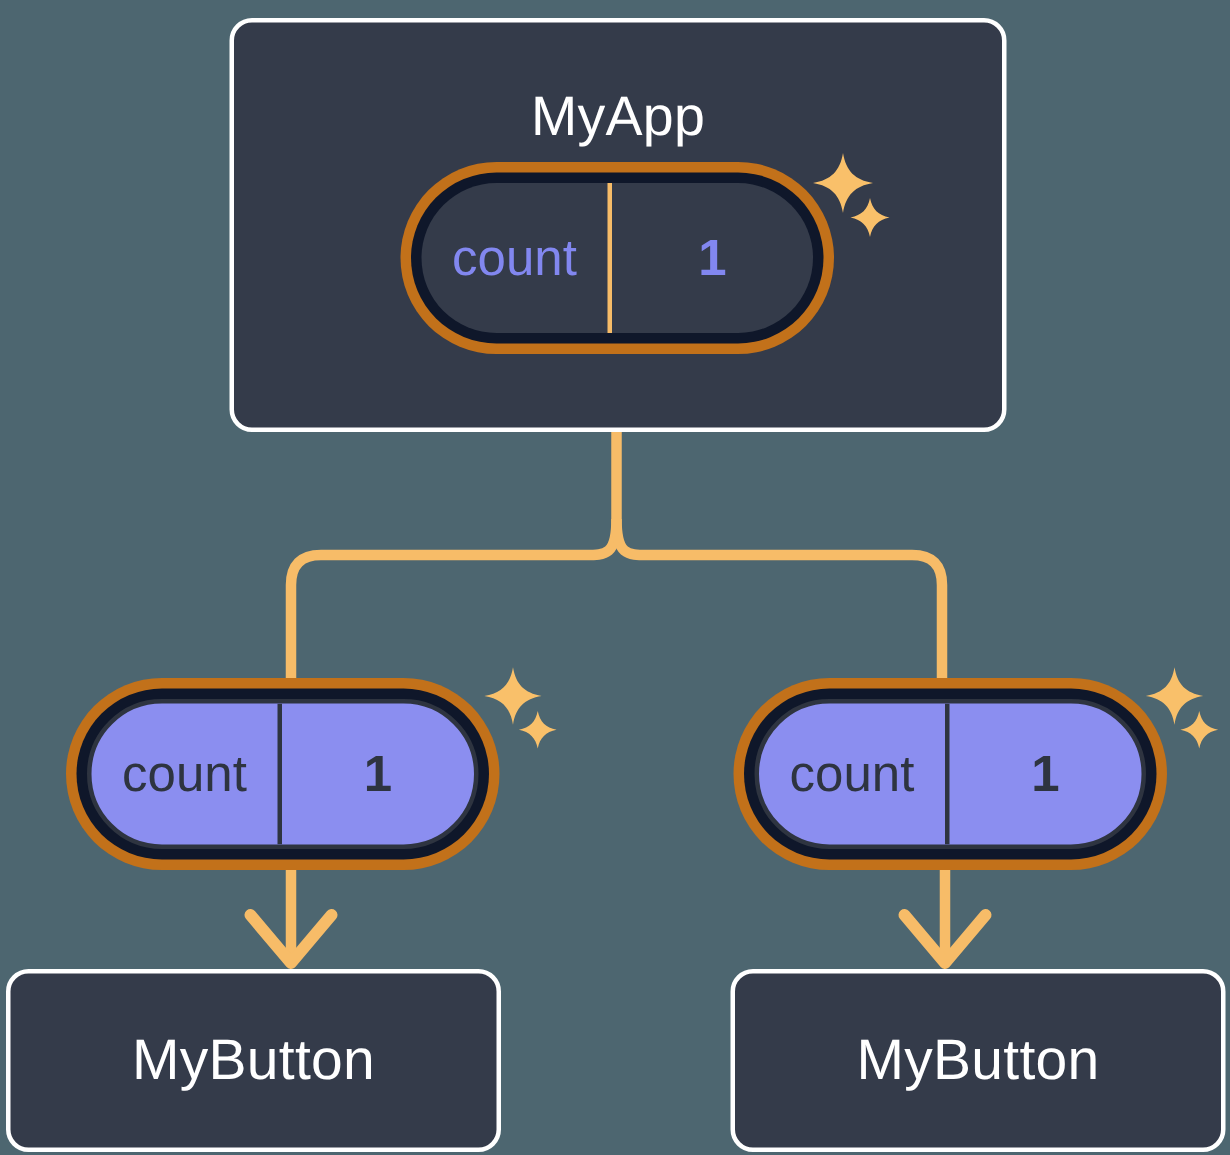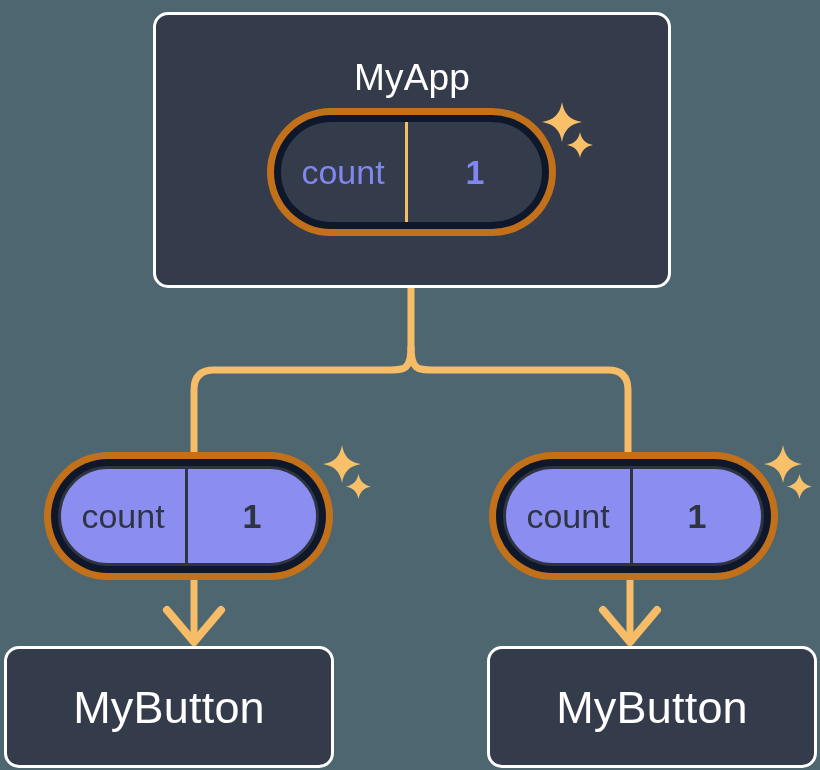--- a/index.html
+++ b/index.html
@@ -59,21 +59,21 @@
     text-align: center;
   }
 
   .leaf-card {
     width: 330px;
     height: 122px;
     top: 646px;
   }
   #btn-card-left  { left: 4px; }
   #btn-card-right { left: 487px; }
-  .leaf-card .card-title { font-size: 45px; }
+  .leaf-card .card-title { font-size: 38px; }
 
   
   .pill {
     position: absolute;
     box-sizing: border-box;
     border-radius: 999px;
     display: flex;
     align-items: stretch;
     
     background: #c2711a;

